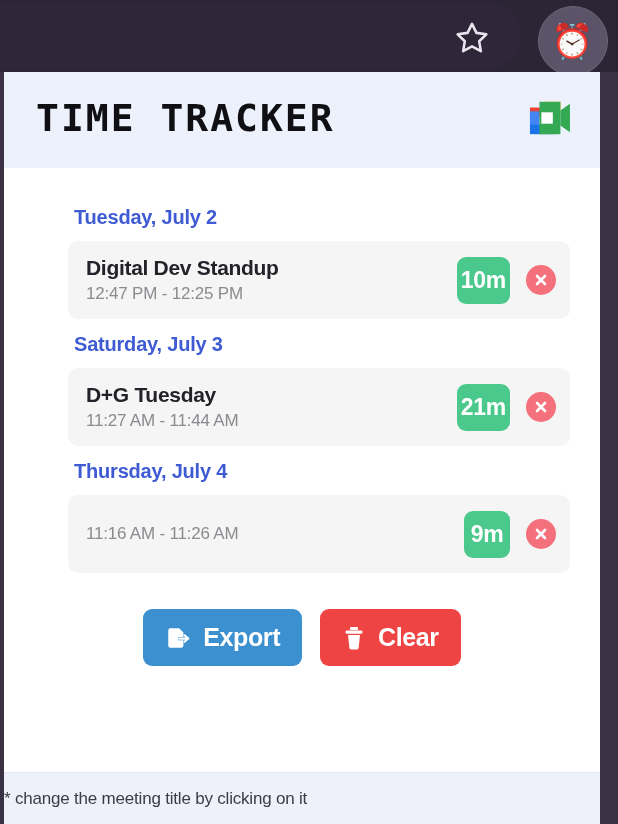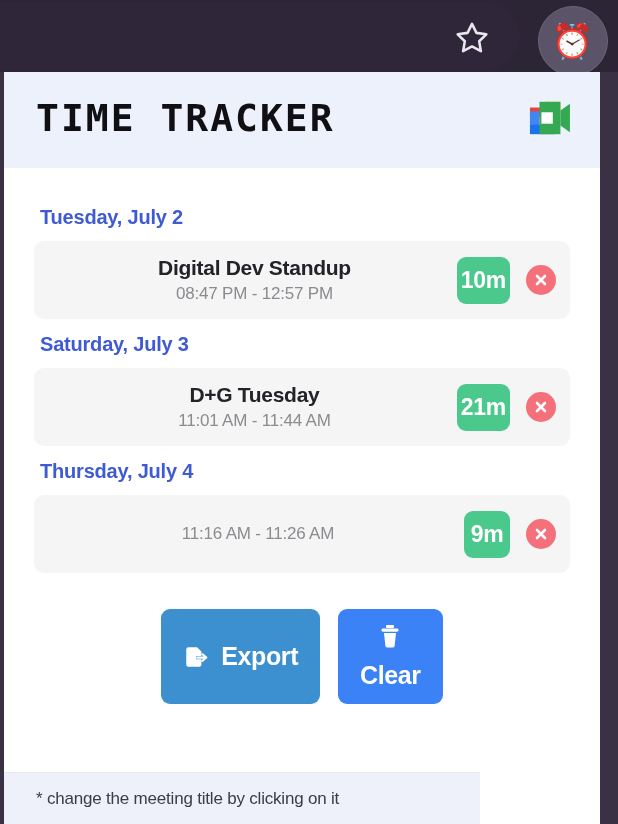--- a/index.html
+++ b/index.html
@@ -79,38 +79,38 @@
     font-size: 38px;
     letter-spacing: 2px;
     color: #101014;
     white-space: nowrap;
   }
   #meet-logo { width: 46px; height: 40px; display: block; }
 
   #sessions-list {
     padding: 24px 30px 0 30px;
   }
-  .day-group { margin-bottom: 14px; }
+  .day-group { margin-bottom: 14px; margin-left: 34px; }
   .day-heading {
     color: #3f5bd4;
     font-size: 20px;
     font-weight: bold;
     margin: 14px 0 12px 6px;
     letter-spacing: -0.2px;
   }
   .session-row {
     display: flex;
     align-items: center;
     background: #f5f5f5;
     border-radius: 10px;
     padding: 14px 14px 14px 18px;
     box-sizing: border-box;
     min-height: 78px;
   }
-  .session-info { flex: 1 1 auto; min-width: 0; text-align: center; }
+  .session-info { flex: 1 1 auto; min-width: 0; }
   .session-title {
     font-size: 21px;
     font-weight: bold;
     color: #222228;
     letter-spacing: -0.3px;
     margin-bottom: 4px;
   }
   .session-time {
     font-size: 17px;
     color: #8b8b90;
@@ -152,34 +152,33 @@
     border-radius: 9px;
     color: #ffffff;
     font-family: "Liberation Sans", sans-serif;
     font-size: 25px;
     font-weight: bold;
     letter-spacing: -0.4px;
     padding: 14px 22px;
     cursor: pointer;
   }
   #export-button { background: #3d90cf; }
-  #clear-button  { background: #3b82f6; flex-direction: column; }
+  #clear-button  { background: #ef4444; }
   .action-button svg { display: block; }
 
   #footer-note {
     position: absolute;
     left: 0; bottom: 0;
-    width: 476px;
+    width: 596px;
     height: 52px;
     background: #eef1fa;
     border-top: 1px solid #e2e6f2;
     box-sizing: border-box;
     display: flex;
     align-items: center;
-    padding-left: 32px;
     font-size: 17px;
     color: #3c3c46;
     letter-spacing: -0.2px;
   }
 </style>
 </head>
 <body>
 
 <div id="browser-chrome">
   <div id="omnibox-tail"></div>
@@ -214,39 +213,39 @@
     </span>
   </div>
 
   <div id="sessions-list">
 
     <div class="day-group">
       <div class="day-heading">Tuesday, July 2</div>
       <div class="session-row">
         <div class="session-info">
           <div class="session-title">Digital Dev Standup</div>
-          <div class="session-time">08:47 PM - 12:57 PM</div>
+          <div class="session-time">12:47 PM - 12:25 PM</div>
         </div>
         <div class="duration-badge">10m</div>
         <div class="delete-button">
           <span>
             <svg width="16" height="16" viewBox="0 0 16 16">
               <path d="M4 4 L12 12 M12 4 L4 12" stroke="#ffffff" stroke-width="2.6" stroke-linecap="round"></path>
             </svg>
           </span>
         </div>
       </div>
     </div>
 
     <div class="day-group">
       <div class="day-heading">Saturday, July 3</div>
       <div class="session-row">
         <div class="session-info">
           <div class="session-title">D+G Tuesday</div>
-          <div class="session-time">11:01 AM - 11:44 AM</div>
+          <div class="session-time">11:27 AM - 11:44 AM</div>
         </div>
         <div class="duration-badge">21m</div>
         <div class="delete-button">
           <span>
             <svg width="16" height="16" viewBox="0 0 16 16">
               <path d="M4 4 L12 12 M12 4 L4 12" stroke="#ffffff" stroke-width="2.6" stroke-linecap="round"></path>
             </svg>
           </span>
         </div>
       </div>

